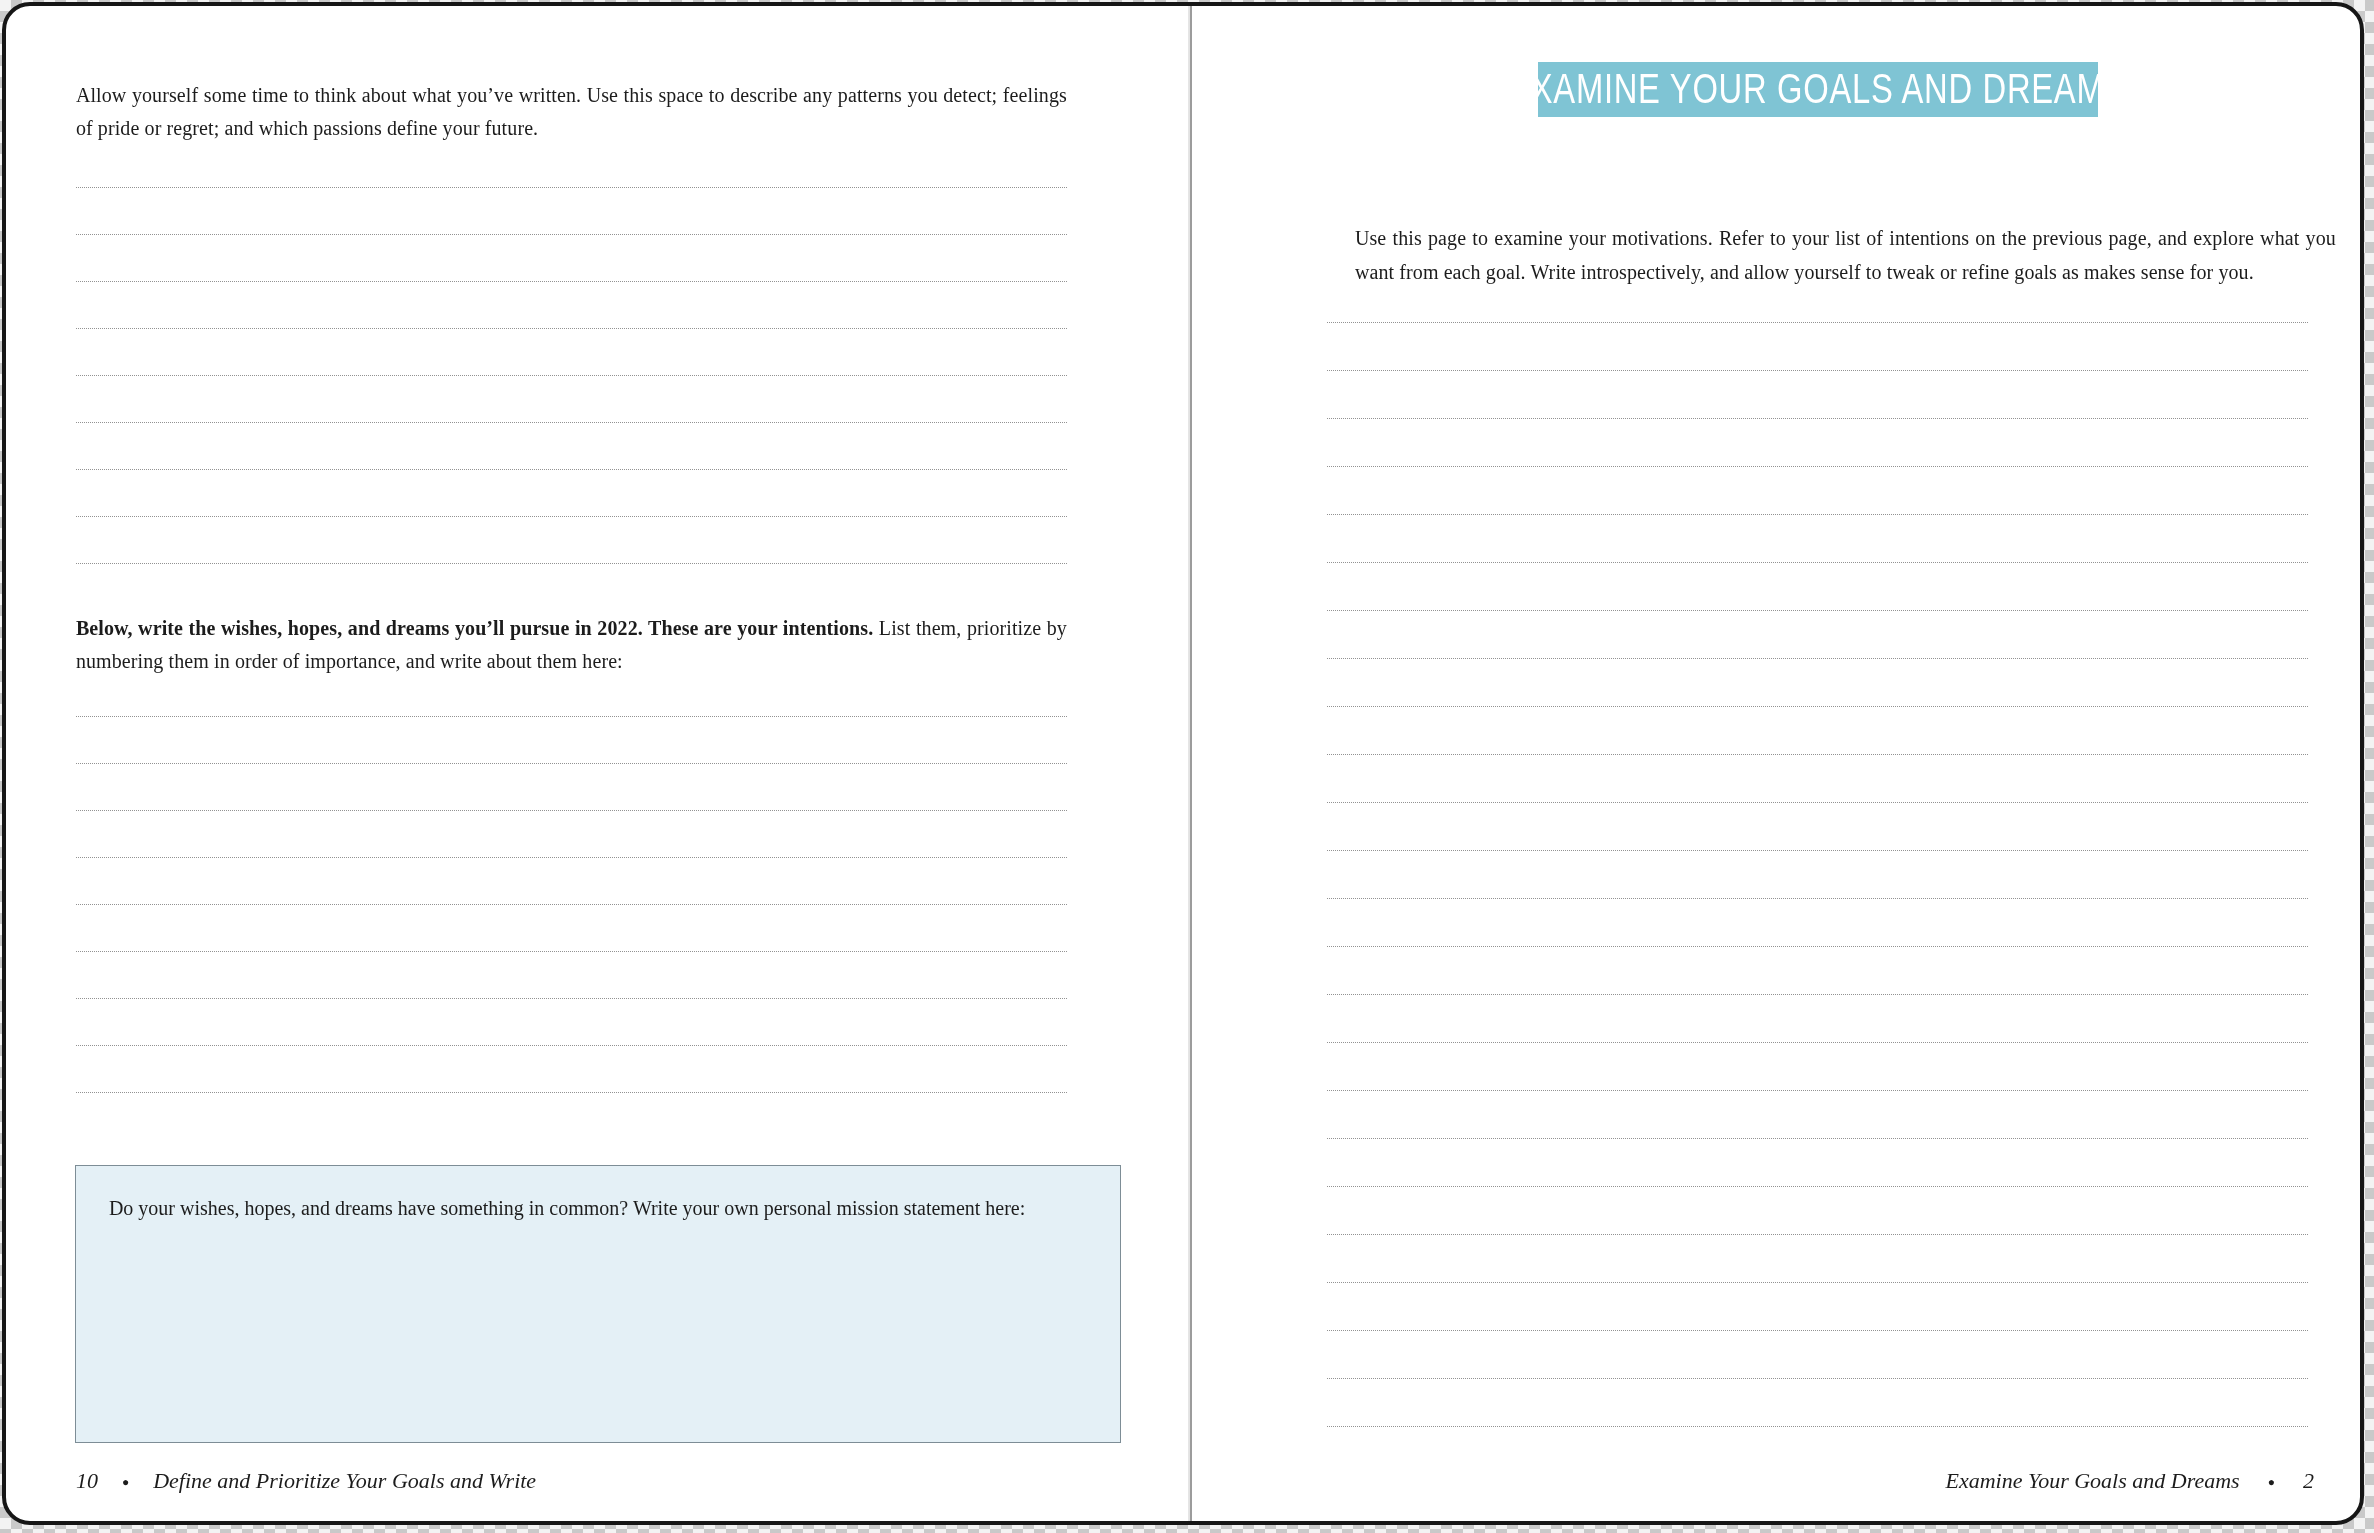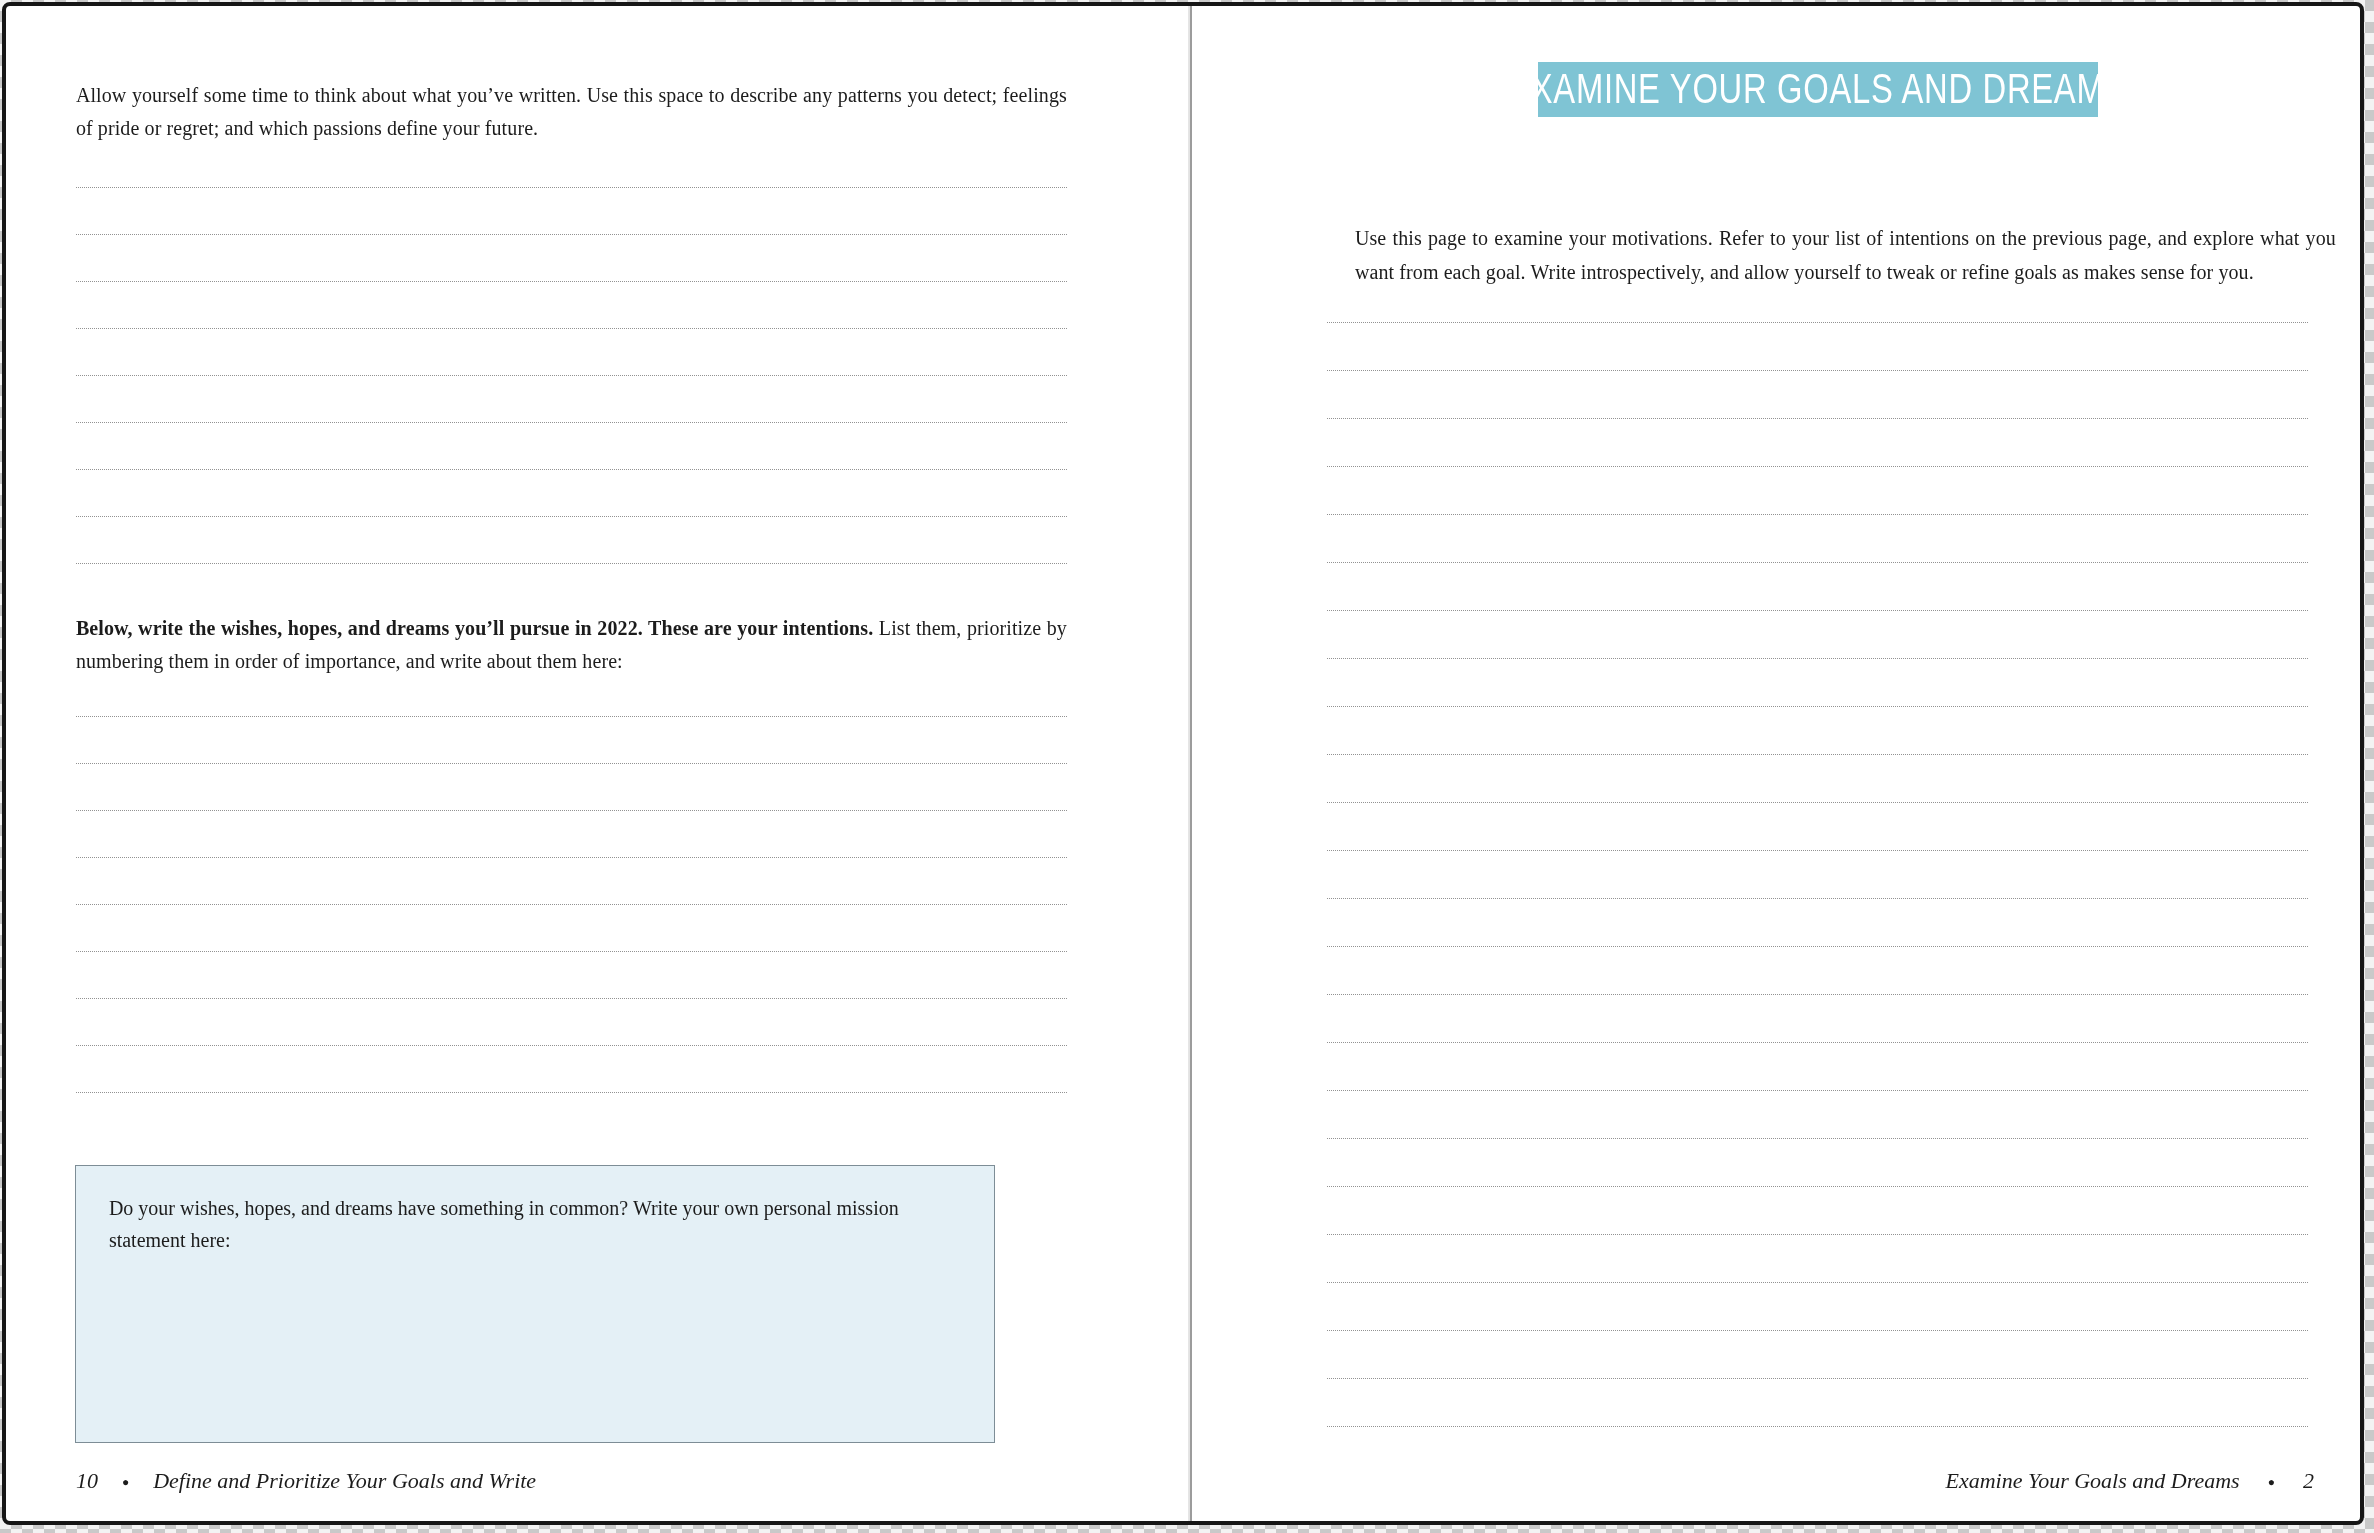--- a/index.html
+++ b/index.html
@@ -4,36 +4,36 @@
 <style>
   html,body{margin:0;padding:0;}
   body{width:2375px;height:1533px;overflow:hidden;}
   .canvas{
     position:relative;width:2375px;height:1533px;
     background:repeating-conic-gradient(#c9c9c9 0% 25%, #f3f3f3 0% 50%) 0 0/22px 22px;
     font-family:"Liberation Serif", serif;color:#1c1c1c;
   }
   .book{
     position:absolute;left:1.9px;top:1.9px;width:2354px;height:1515px;
-    background:#ffffff;border:4.6px solid #161616;border-radius:8px;
+    background:#ffffff;border:4.6px solid #161616;border-radius:28px;
   }
   .divider{
     position:absolute;left:1184px;top:0;bottom:0;width:1.9px;
     background:#9c9c9c;box-shadow:-1.9px 0 0 #e3e3e3;
   }
   .para{
     position:absolute;font-size:20px;line-height:33px;
     text-align:justify;letter-spacing:0.1px;
   }
   .para .b{font-weight:bold;}
   .rules{position:absolute;}
   .rule{height:46px;border-bottom:1.9px dotted #929292;}
   .rules.rp .rule{height:47px;}
   .mission-box{
-    position:absolute;left:69px;top:1159px;width:920px;height:278px;
+    position:absolute;left:69px;top:1159px;width:1046px;height:278px;
     background:#e4f0f6;border:1.9px solid #7d8d96;box-sizing:border-box;
     padding:26px 33px 0 33px;
   }
   .mission-box .boxtext{font-size:20px;line-height:32px;}
   .banner{
     position:absolute;left:1532px;top:56px;width:560px;height:55px;
     background:#7fc4d4;display:flex;align-items:center;justify-content:center;
   }
   .banner .banner-text{
     color:#ffffff;font-family:"Liberation Sans", sans-serif;font-size:42px;

